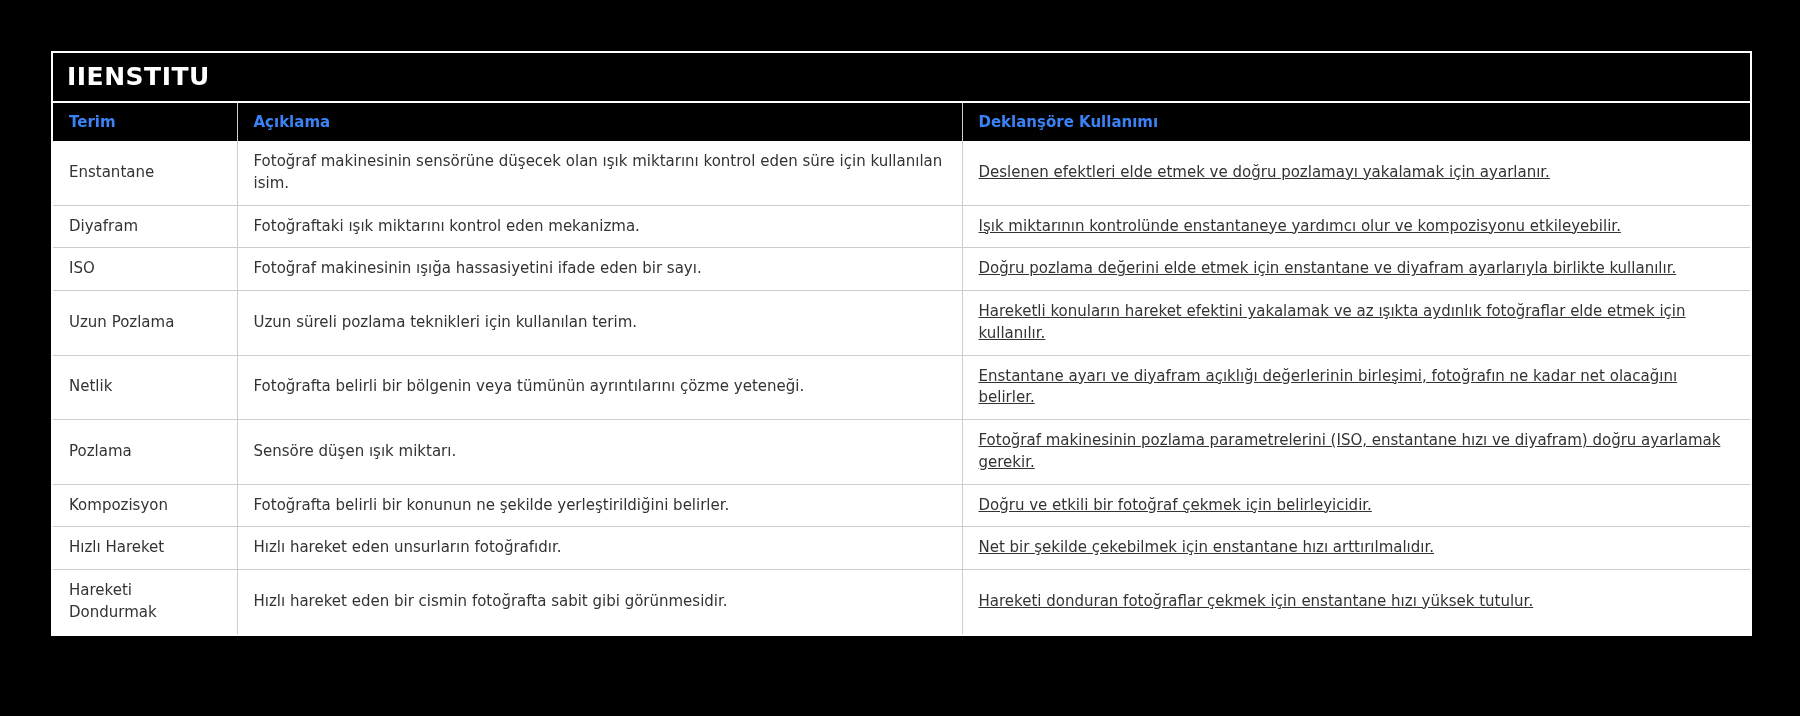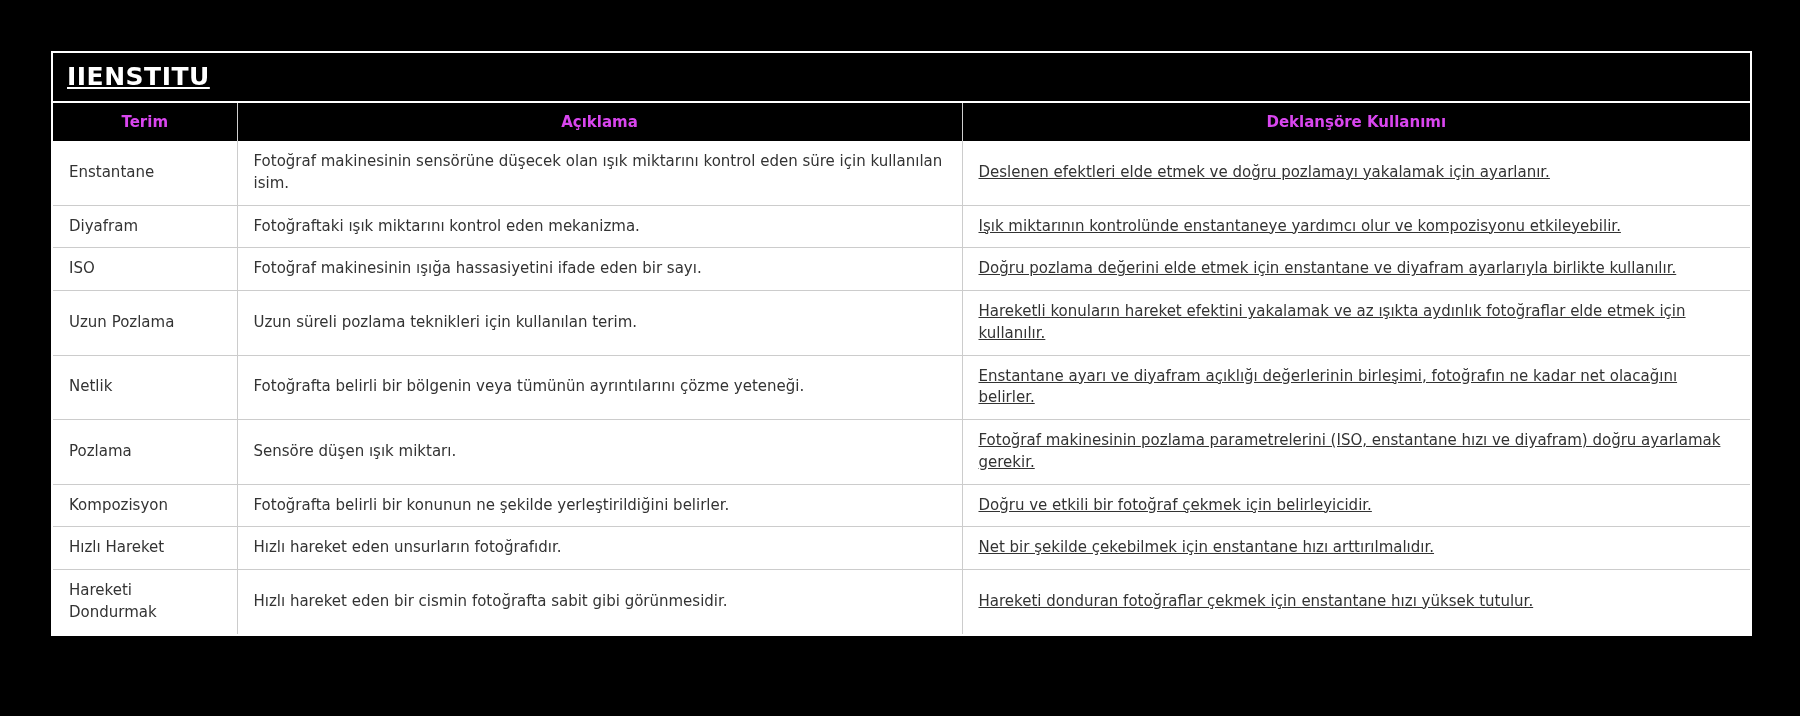--- a/index.html
+++ b/index.html
@@ -22,35 +22,34 @@
     background: #000000;
     border-bottom: 2px solid #ffffff;
     padding: 11px 14px 12px 14px;
   }
   .title-bar h1 {
     color: #ffffff;
     font-size: 25px;
     font-weight: bold;
     letter-spacing: 0.5px;
     line-height: 1.0;
-    text-decoration: underline;
   }
   table.terms {
     width: 100%;
     border-collapse: collapse;
     table-layout: fixed;
   }
   col.c-term { width: 184px; }
   col.c-aciklama { width: 725px; }
   thead th {
     background: #000000;
-    color: #d946ef;
+    color: #3b82f6;
     font-size: 15px;
     font-weight: bold;
-    text-align: center;
+    text-align: left;
     padding: 10px 16px;
     border-right: 1px solid #cfcfcf;
   }
   thead th:last-child { border-right: none; }
   tbody td {
     background: #ffffff;
     color: #333333;
     font-size: 15px;
     line-height: 1.45;
     vertical-align: middle;

